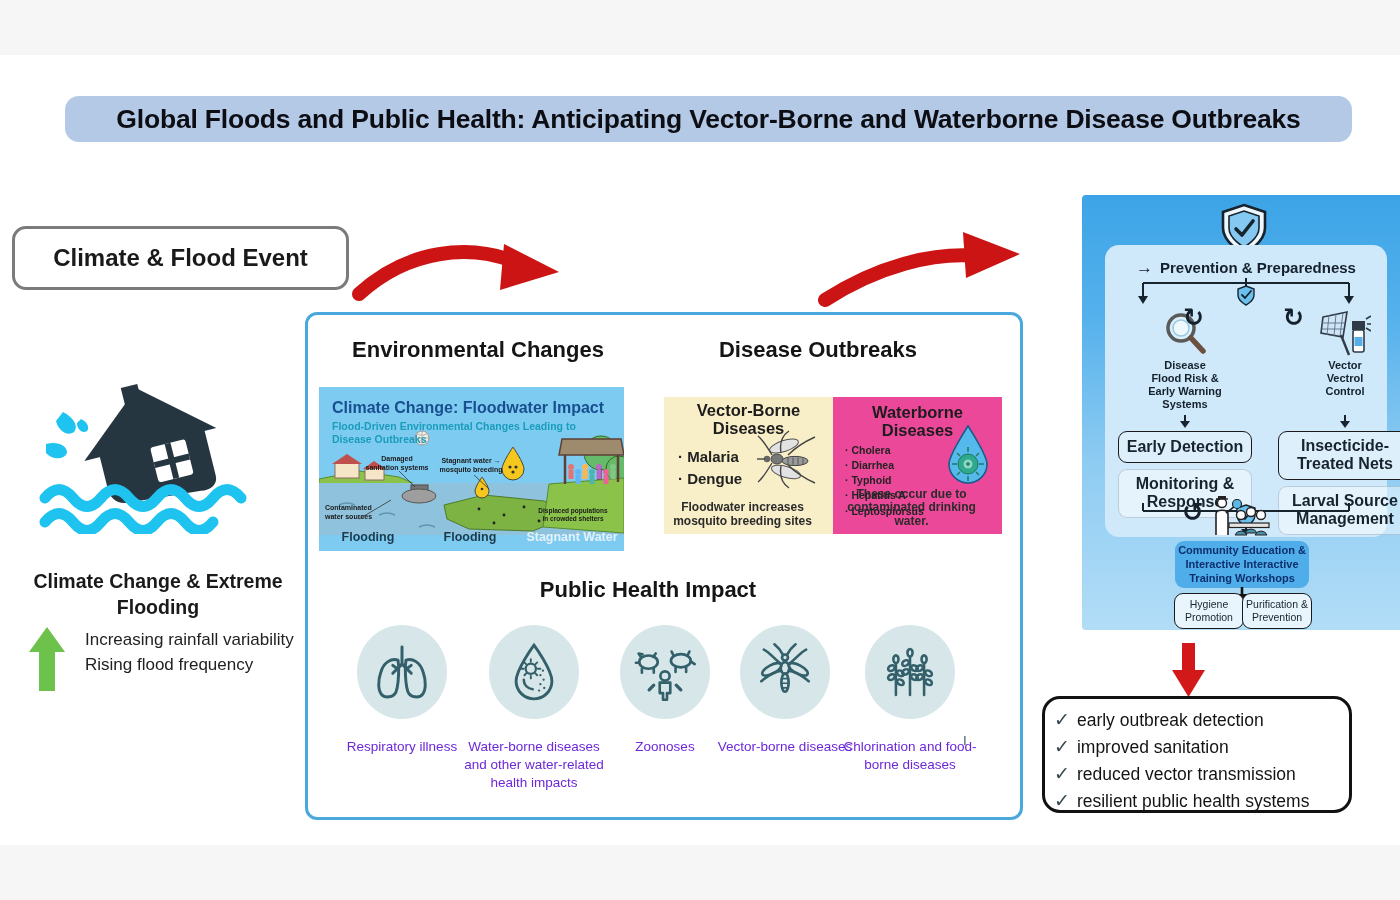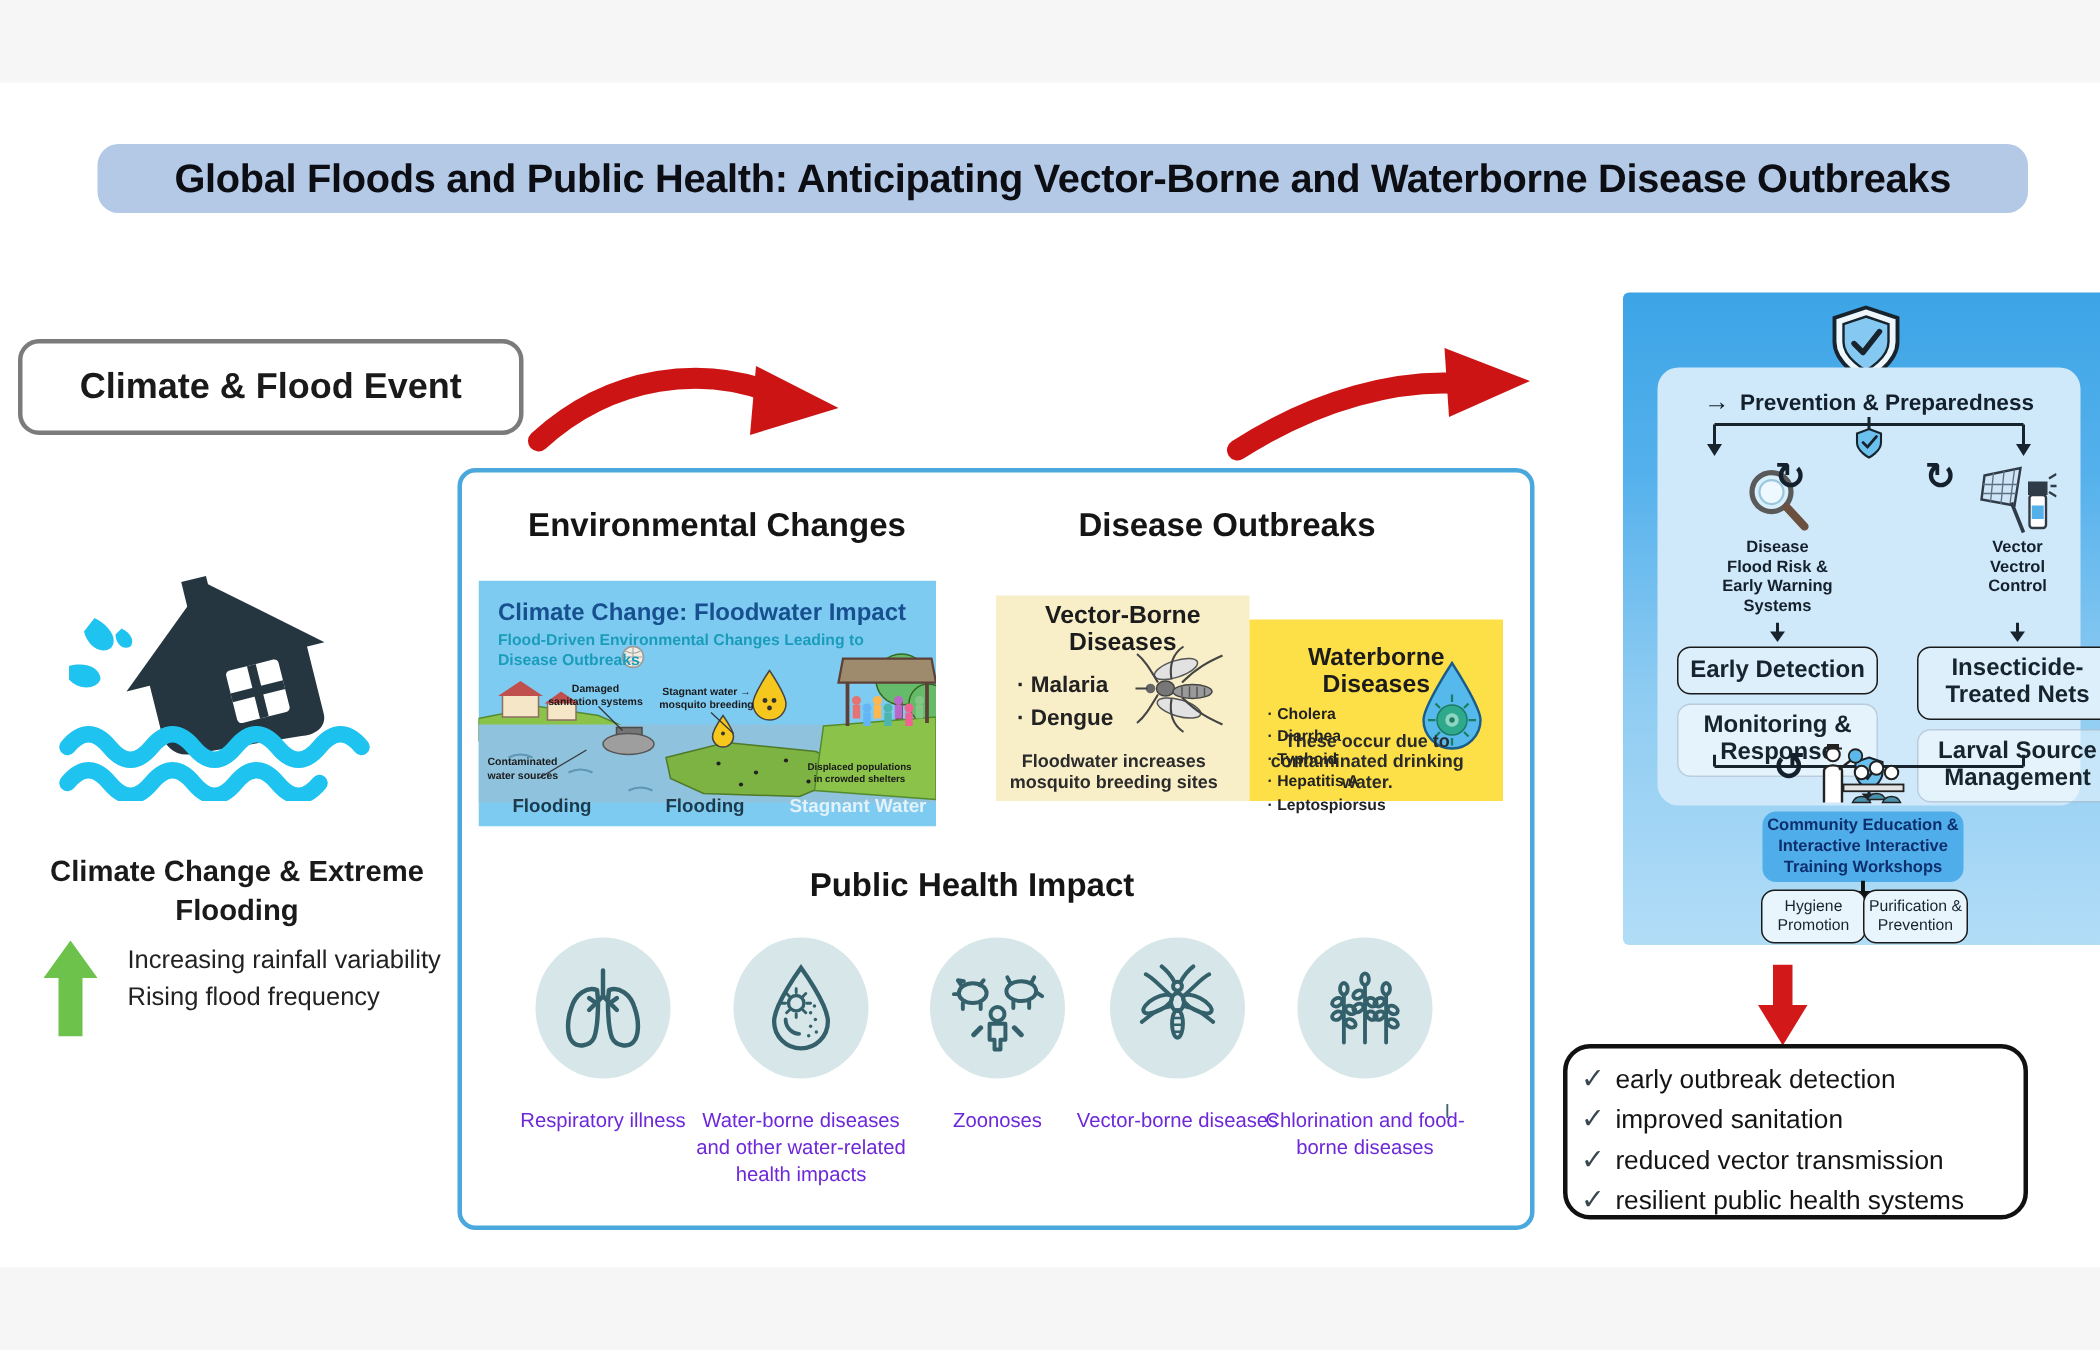--- a/index.html
+++ b/index.html
@@ -27,21 +27,21 @@
   .main-box{position:absolute;left:305px;top:312px;width:712px;height:502px;background:#fff;
             border:3px solid #4ba8dd;border-radius:12px;text-decoration:underline;}
   .h{position:absolute;font-size:22px;font-weight:bold;text-align:center;color:#151515;}
   .env-h{left:30px;top:22px;width:280px;}
   .dis-h{left:400px;top:22px;width:220px;}
   .imp-h{left:230px;top:262px;width:220px;}
   .env-img{position:absolute;left:11px;top:72px;}
 
   .disease-panels{position:absolute;left:356px;top:82px;width:338px;height:137px;display:flex;}
   .vpanel{width:169px;background:#f8eec8;padding:5px 4px 4px;box-sizing:border-box;position:relative;}
-  .wpanel{width:169px;background:#fde047;padding:17px 4px 4px;box-sizing:border-box;position:relative;margin-top:16px;}
+  .wpanel{width:169px;background:#ec4899;padding:7px 4px 4px;box-sizing:border-box;position:relative;}
   .ptitle{text-align:center;font-size:16.5px;font-weight:bold;line-height:1.08;color:#1c1c1c;}
   .vlist{margin:8px 0 0 10px;padding:0;list-style:none;font-size:15px;font-weight:bold;line-height:1.5;color:#222;}
   .vlist li::before{content:"· ";}
   .wlist{margin:3px 0 0 8px;padding:0;list-style:none;font-size:10.5px;font-weight:bold;line-height:1.45;color:#222;}
   .wlist li::before{content:"· ";}
   .pcap{position:absolute;left:4px;right:16px;bottom:5px;text-align:center;font-size:12px;
         font-weight:bold;line-height:1.15;color:#2b2b2b;}
   .vmosq{position:absolute;right:6px;top:32px;}
   .wdrop{position:absolute;right:10px;top:26px;}
 

